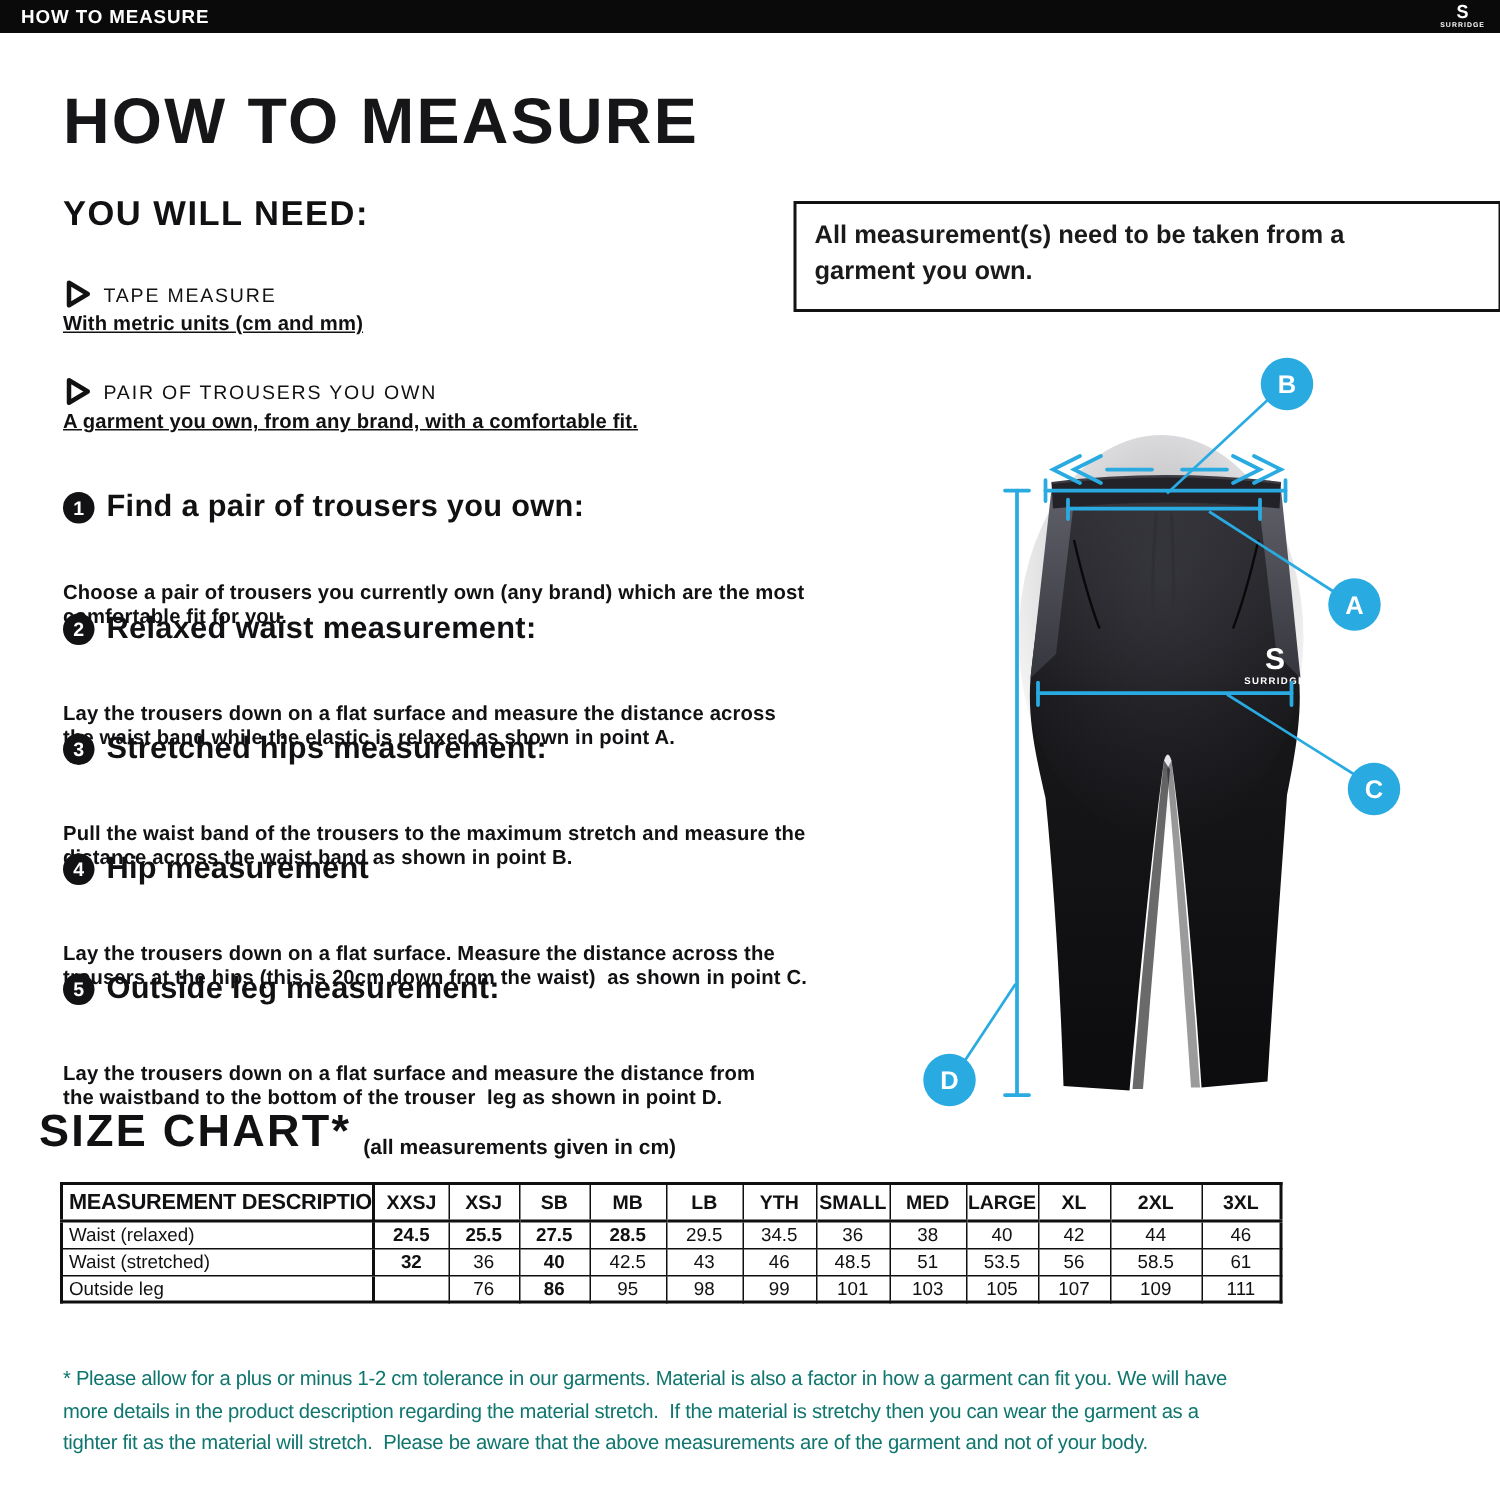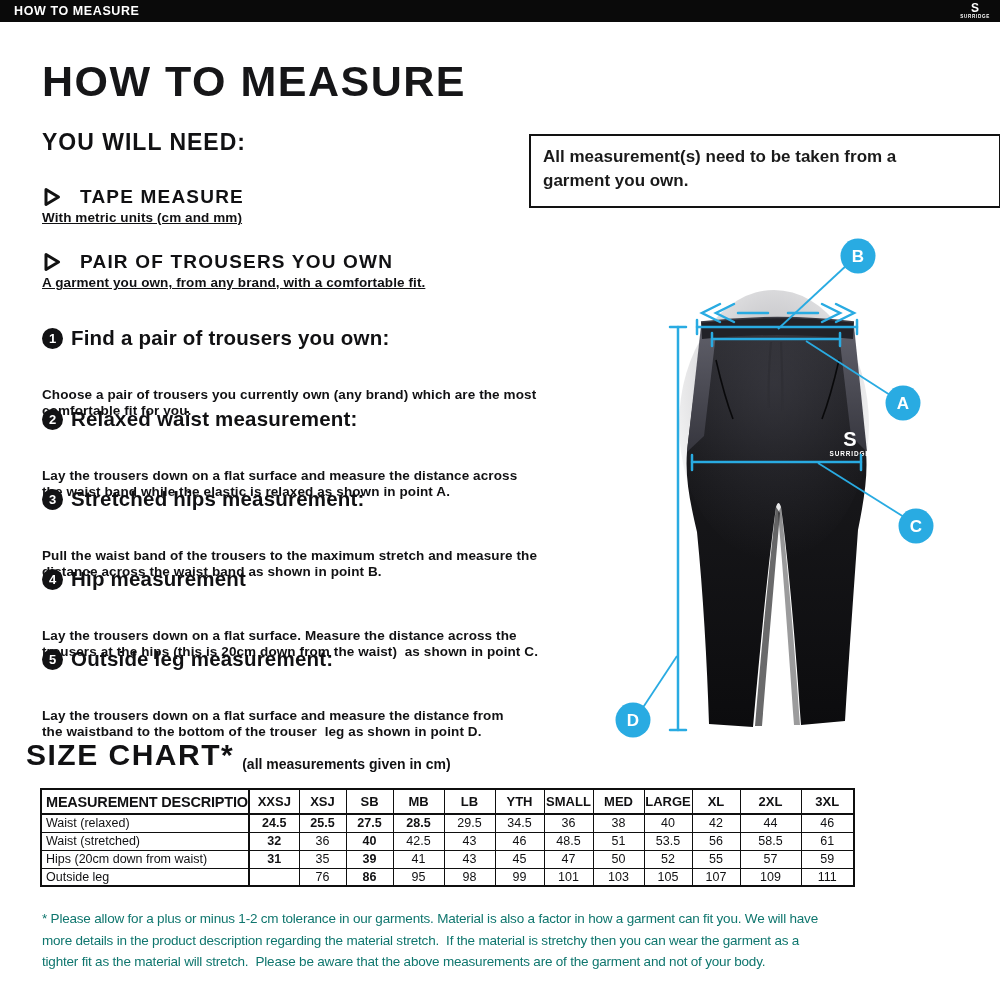--- a/index.html
+++ b/index.html
@@ -27,21 +27,21 @@
   
   .notice{
     position:absolute;left:529px;top:134px;width:472px;height:74px;
     border:2.5px solid #121212;padding:9px 12px;
     font-size:17px;font-weight:bold;line-height:24px;color:#1a1a1a;
   }
   
   .need-item{position:absolute;left:42px;}
   .need-head{display:flex;align-items:center;gap:7px;}
   .tri-icon{width:20px;height:20px;flex:0 0 auto;}
-  .need-label{font-size:19px;font-weight:bold;letter-spacing:1.2px;margin-left:11px;}
+  .need-label{font-size:13px;font-weight:normal;letter-spacing:1.2px;}
   .need-desc{font-size:13.5px;font-weight:bold;margin-top:2px;letter-spacing:.1px;text-decoration:underline;}
   
   .step{position:absolute;left:42px;width:580px;}
   .step-head{display:flex;align-items:center;gap:8px;}
   .badge{
     width:21px;height:21px;border-radius:50%;background:#121214;color:#fff;
     display:flex;align-items:center;justify-content:center;
     font-size:13px;font-weight:bold;flex:0 0 auto;
   }
   .step-title{font-size:20.5px;font-weight:bold;letter-spacing:.2px;}
@@ -314,35 +314,20 @@
         <td>43</td>
         <td>46</td>
         <td>48.5</td>
         <td>51</td>
         <td>53.5</td>
         <td>56</td>
         <td>58.5</td>
         <td>61</td>
       </tr>
       <tr class="data">
-        <td>Hips (20cm down from waist)</td>
-        <td class="b">31</td>
-        <td>35</td>
-        <td class="b">39</td>
-        <td>41</td>
-        <td>43</td>
-        <td>45</td>
-        <td>47</td>
-        <td>50</td>
-        <td>52</td>
-        <td>55</td>
-        <td>57</td>
-        <td>59</td>
-      </tr>
-      <tr class="data">
         <td>Outside leg</td>
         <td></td>
         <td>76</td>
         <td class="b">86</td>
         <td>95</td>
         <td>98</td>
         <td>99</td>
         <td>101</td>
         <td>103</td>
         <td>105</td>

